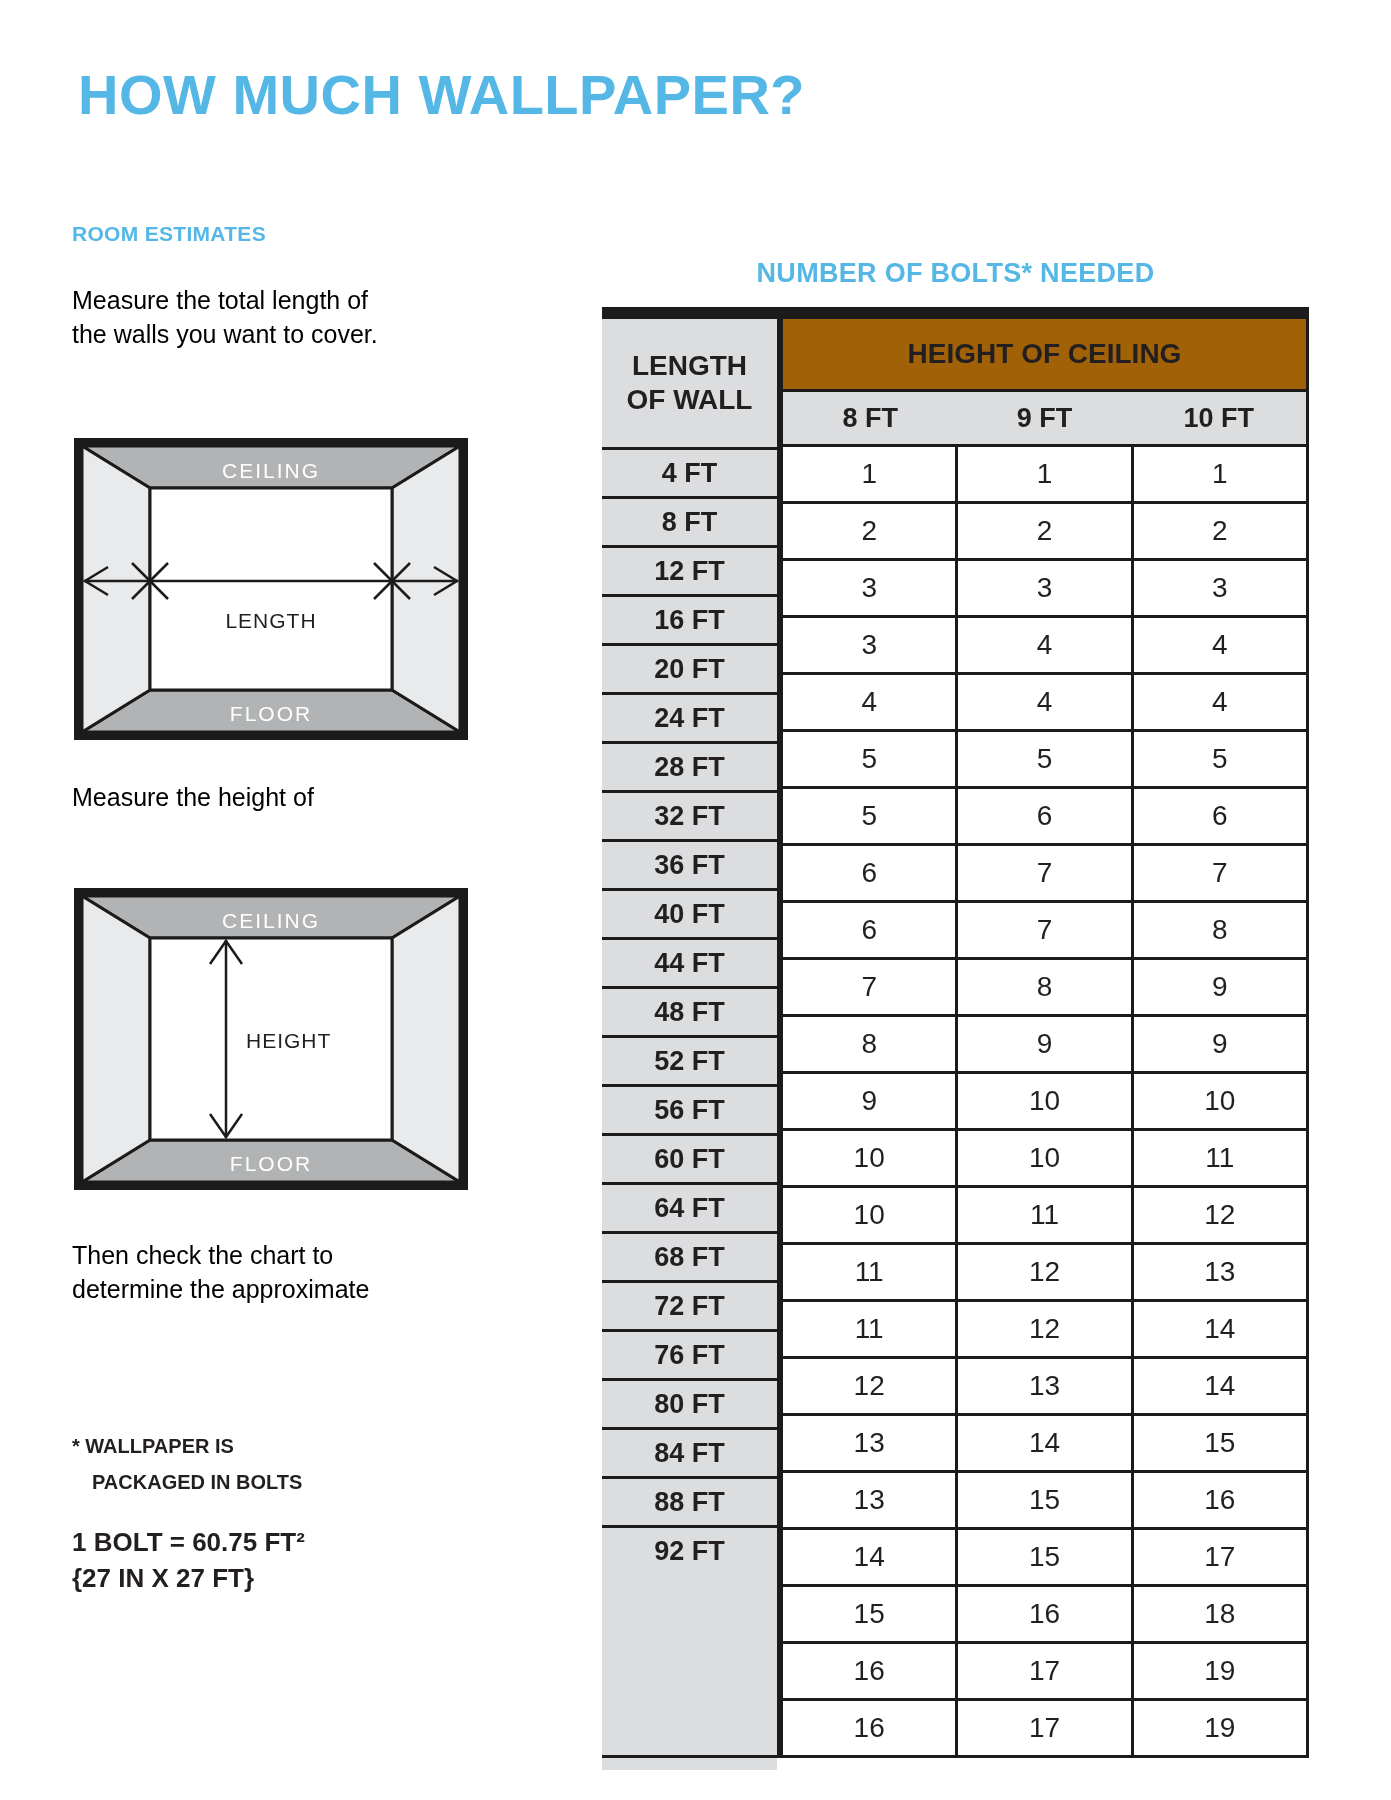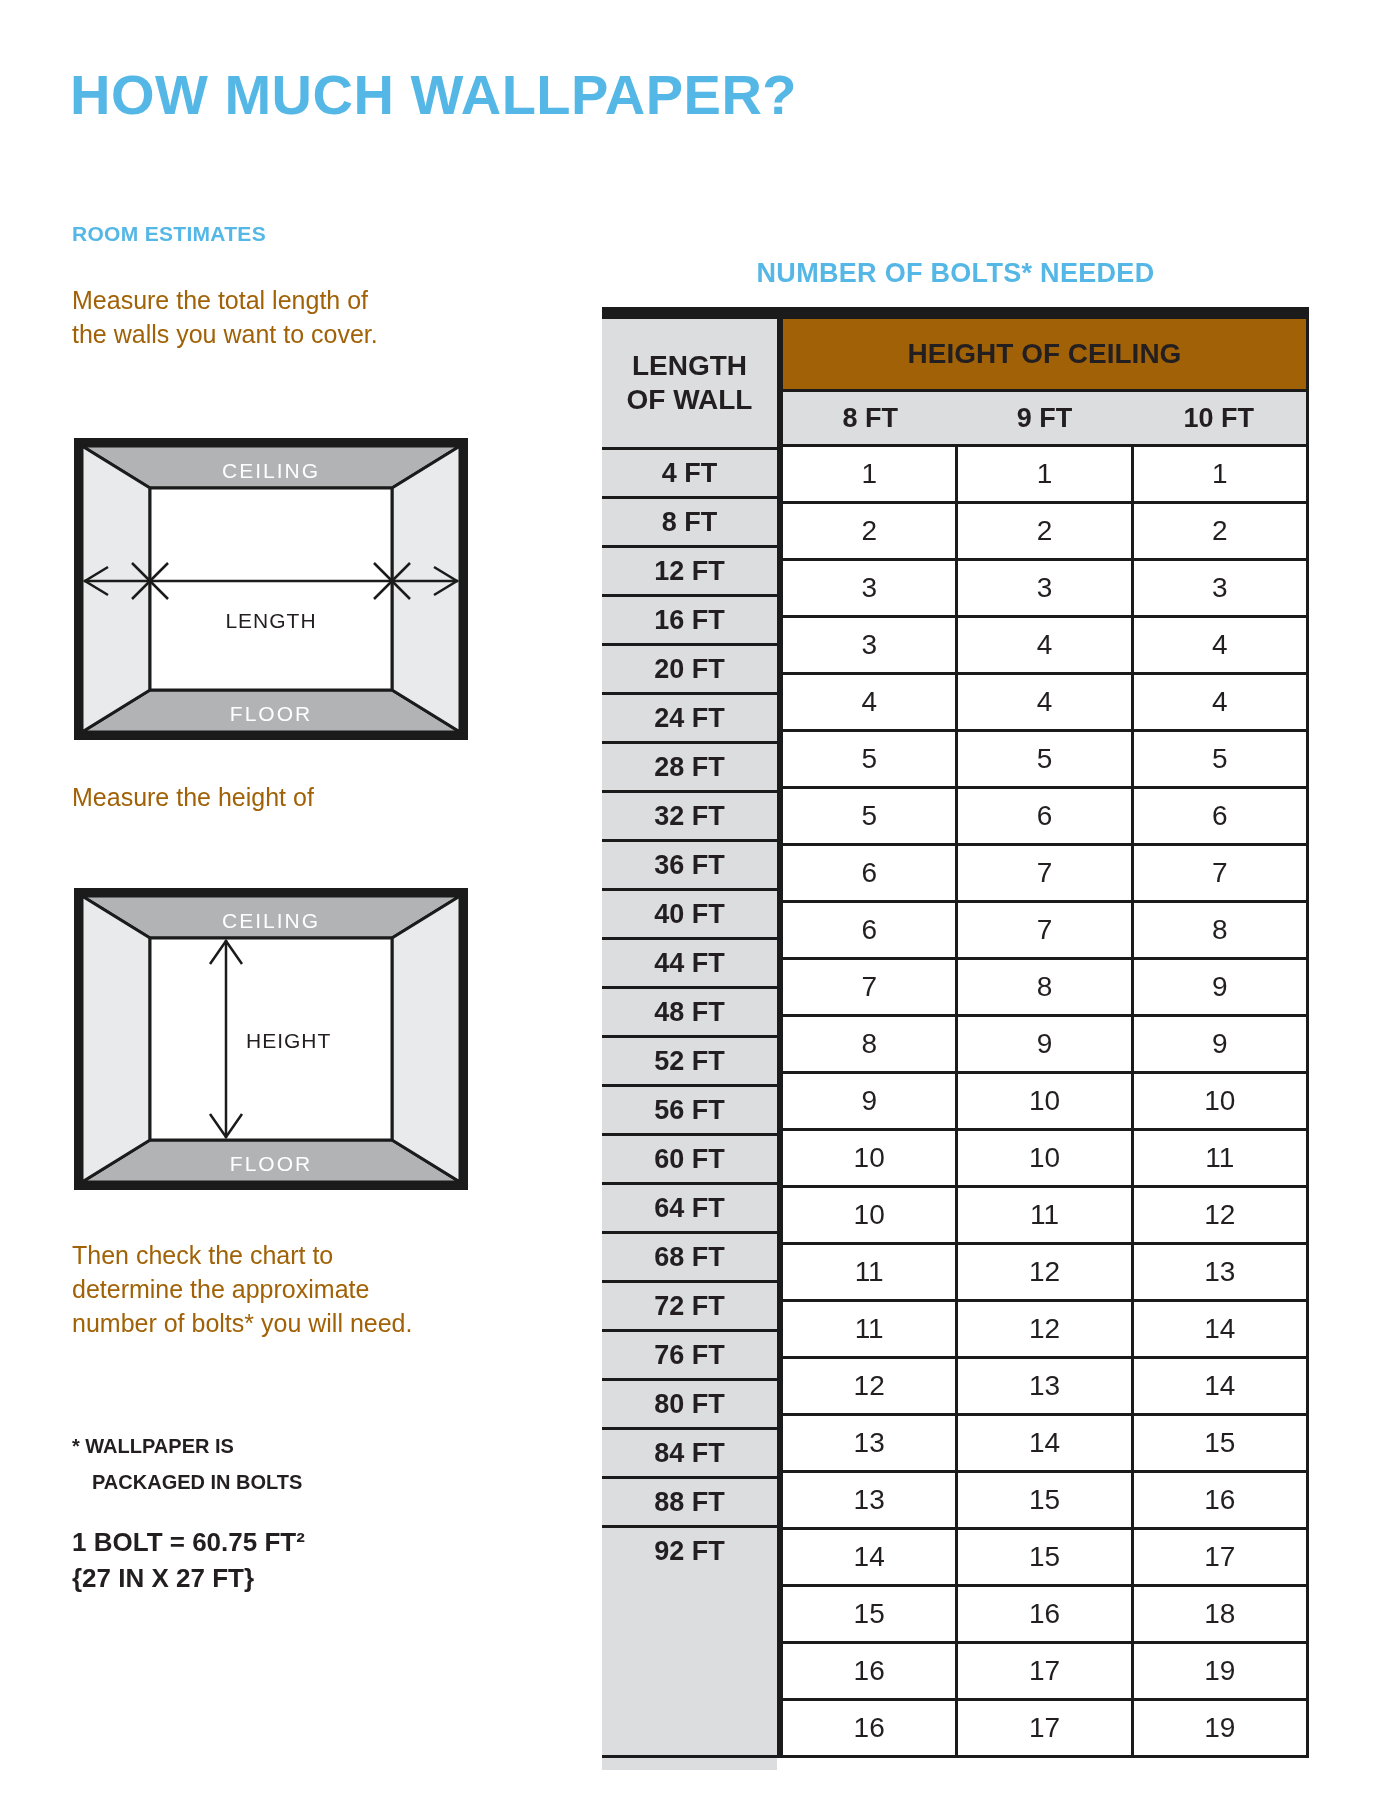--- a/index.html
+++ b/index.html
@@ -1,26 +1,26 @@
 <!DOCTYPE html>
 <html><head>
 <meta charset="utf-8">
 <style>
   * { margin:0; padding:0; box-sizing:border-box; }
   html,body { width:1391px; height:1800px; background:#ffffff; overflow:hidden;
               font-family:"Liberation Sans","DejaVu Sans",sans-serif; color:#231f20; }
   .abs { position:absolute; }
 
   
-  #page-title { left:70px; top:62px; font-size:56px; font-weight:bold; color:#55b7e5; letter-spacing:.5px; }
+  #page-title { left:78px; top:62px; font-size:56px; font-weight:bold; color:#55b7e5; letter-spacing:.5px; }
   #room-estimates-heading { left:72px; top:222px; font-size:21px; font-weight:bold; color:#55b7e5; letter-spacing:.3px; }
   #table-heading { left:602px; top:258px; width:707px; text-align:center; font-size:27px; font-weight:bold; color:#55b7e5; letter-spacing:.3px; }
 
   
-  .step-text { left:72px; width:440px; font-size:25px; line-height:34px; color:#a16207; }
+  .step-text { left:72px; width:440px; font-size:25px; line-height:34px; color:#000000; }
   #step1 { top:283px; }
   #step2 { top:780px; }
   #step3 { top:1238px; }
   #footnote { left:72px; top:1428px; font-size:20px; font-weight:bold; line-height:36px; }
   #footnote .indent { padding-left:20px; }
   #bolt-info { left:72px; top:1524px; font-size:26px; font-weight:bold; line-height:36px; }
 
   
   .room-svg { position:absolute; left:74px; width:394px; height:302px; }
   #diagram-length { top:438px; }
@@ -99,21 +99,20 @@
     <polyline points="136,226 152,249 168,226"></polyline>
   </g>
   <text x="197" y="40" text-anchor="middle" class="face-label">CEILING</text>
   <text x="197" y="283" text-anchor="middle" class="face-label">FLOOR</text>
   <text x="172" y="160" text-anchor="start" class="measure-label">HEIGHT</text>
 </svg>
 
 <div class="abs step-text" id="step3">
   <div>Then check the chart to</div>
   <div>determine the approximate</div>
-  <div>number of bolts* you will need.</div>
 </div>
 
 <div class="abs" id="footnote">
   <div>* WALLPAPER IS</div>
   <div class="indent">PACKAGED IN BOLTS</div>
 </div>
 
 <div class="abs" id="bolt-info">
   <div>1 BOLT = 60.75 FT²</div>
   <div>{27 IN X 27 FT}</div>

